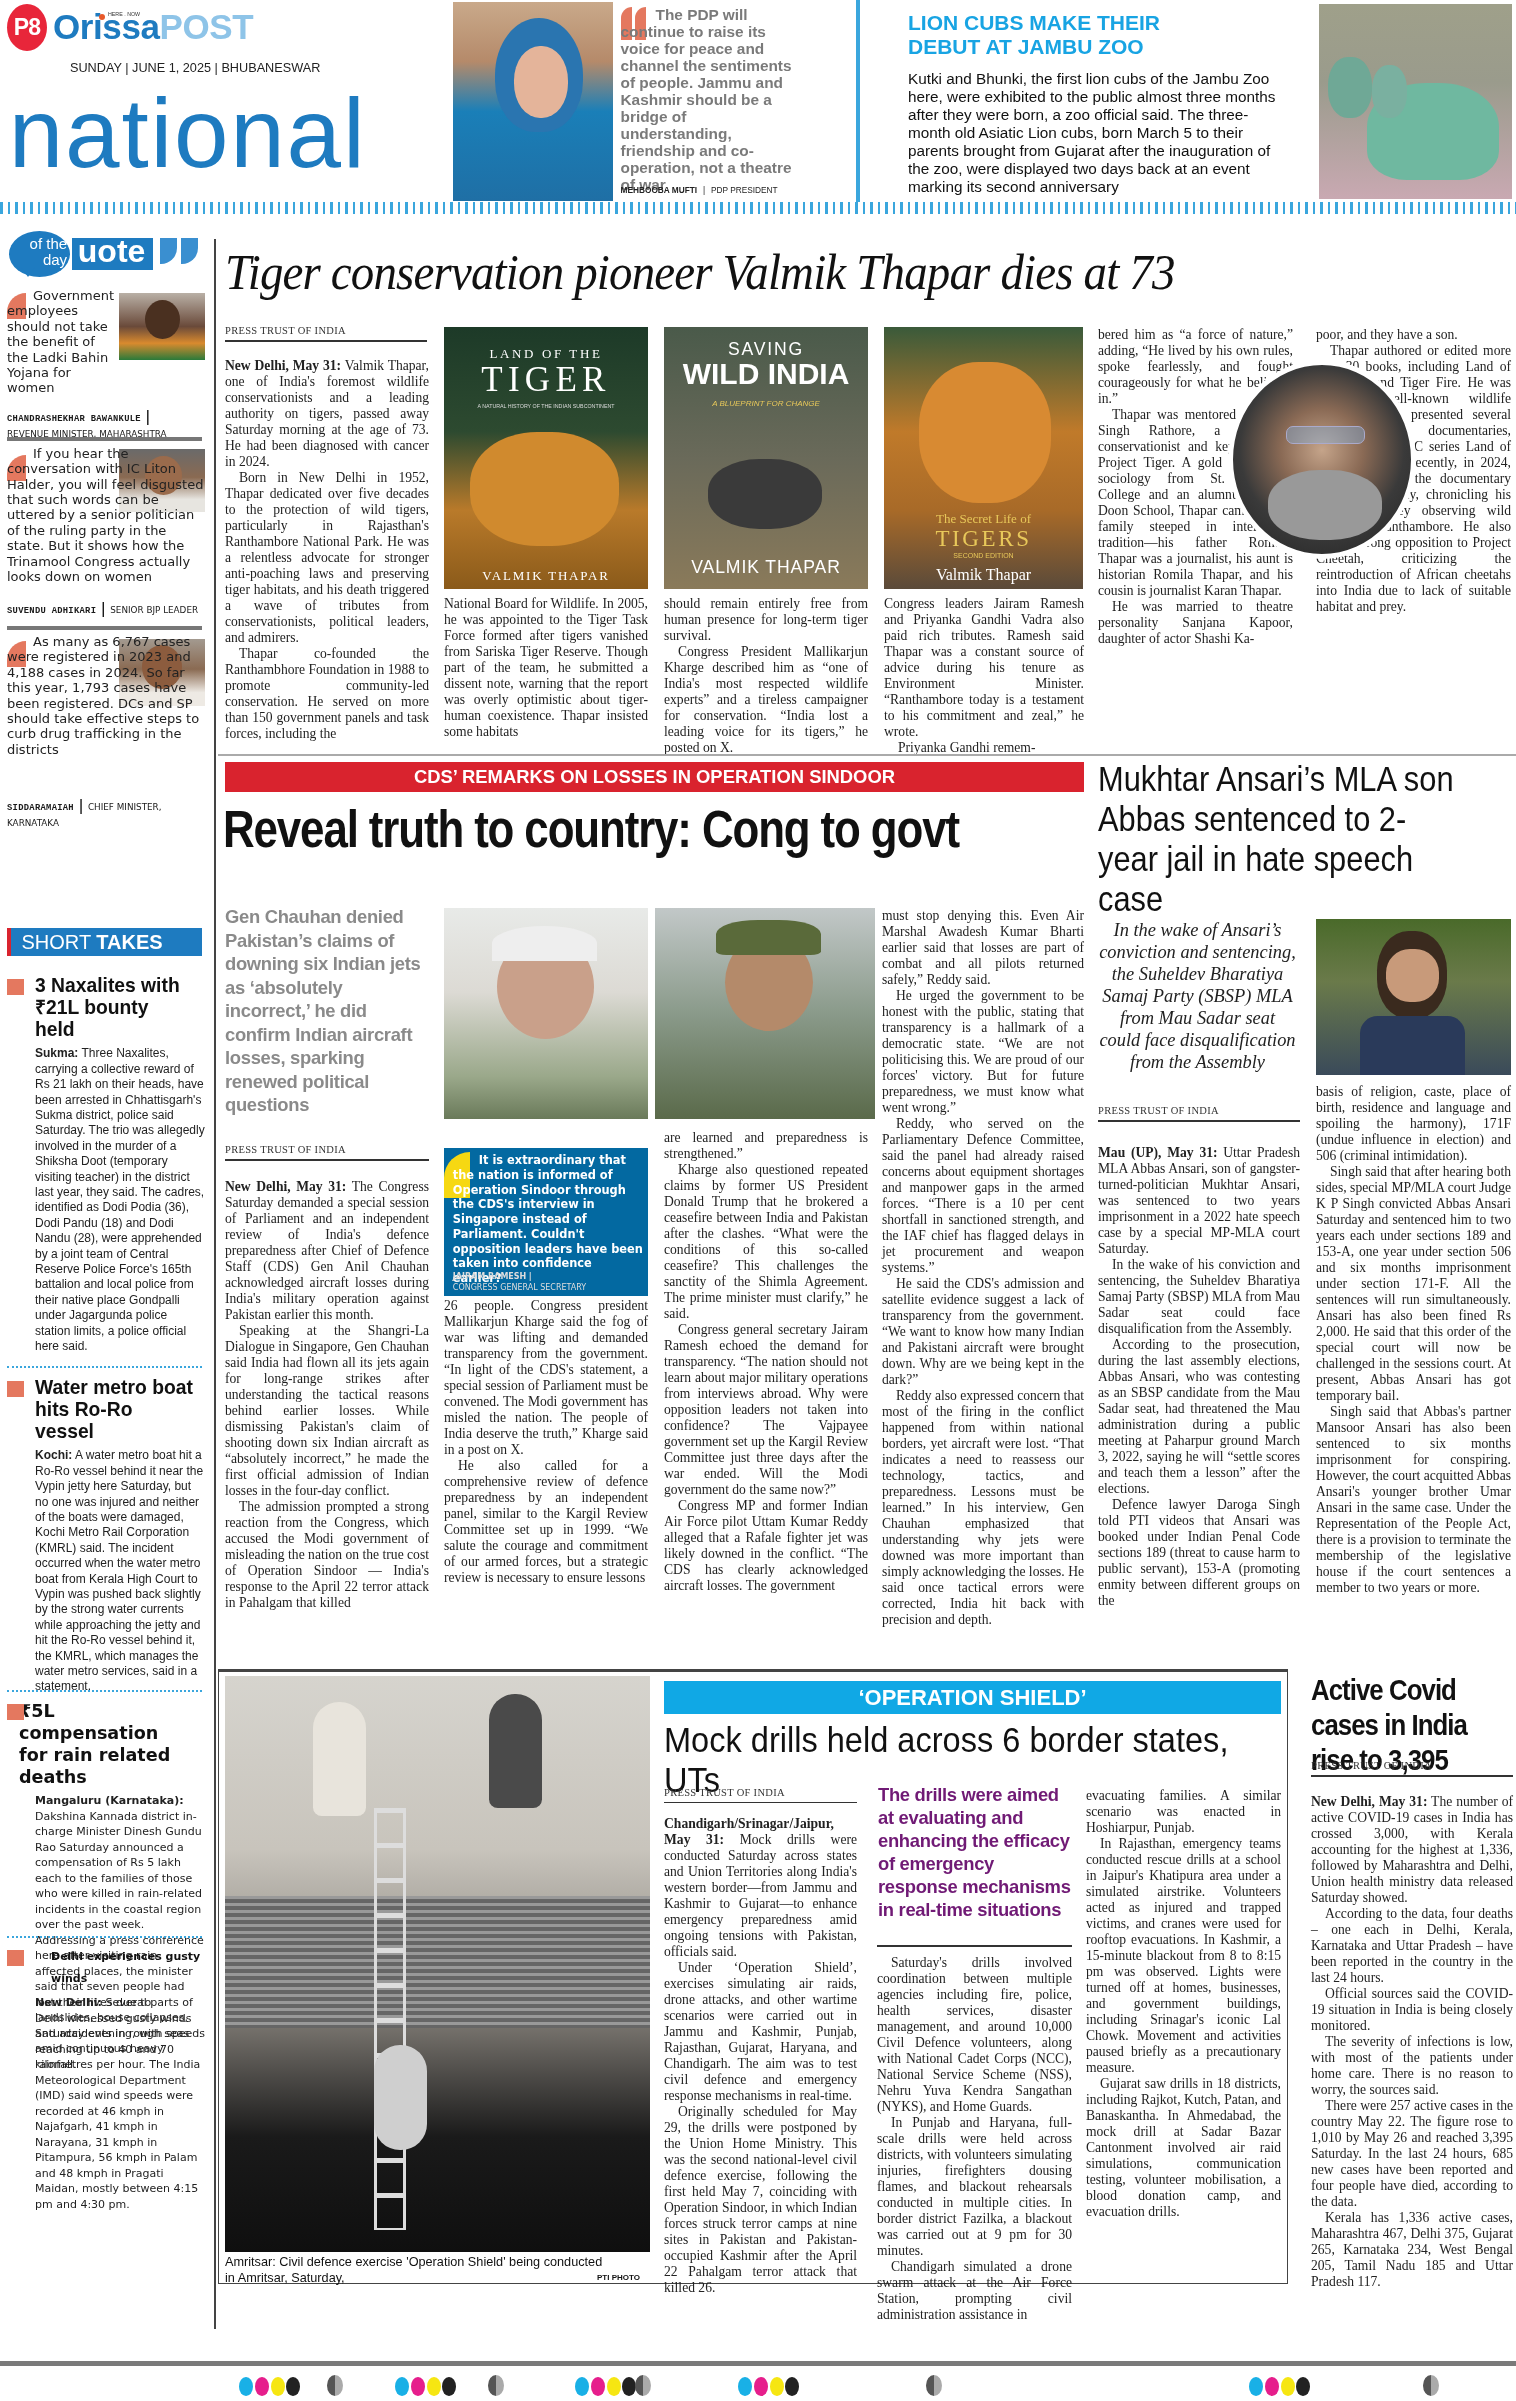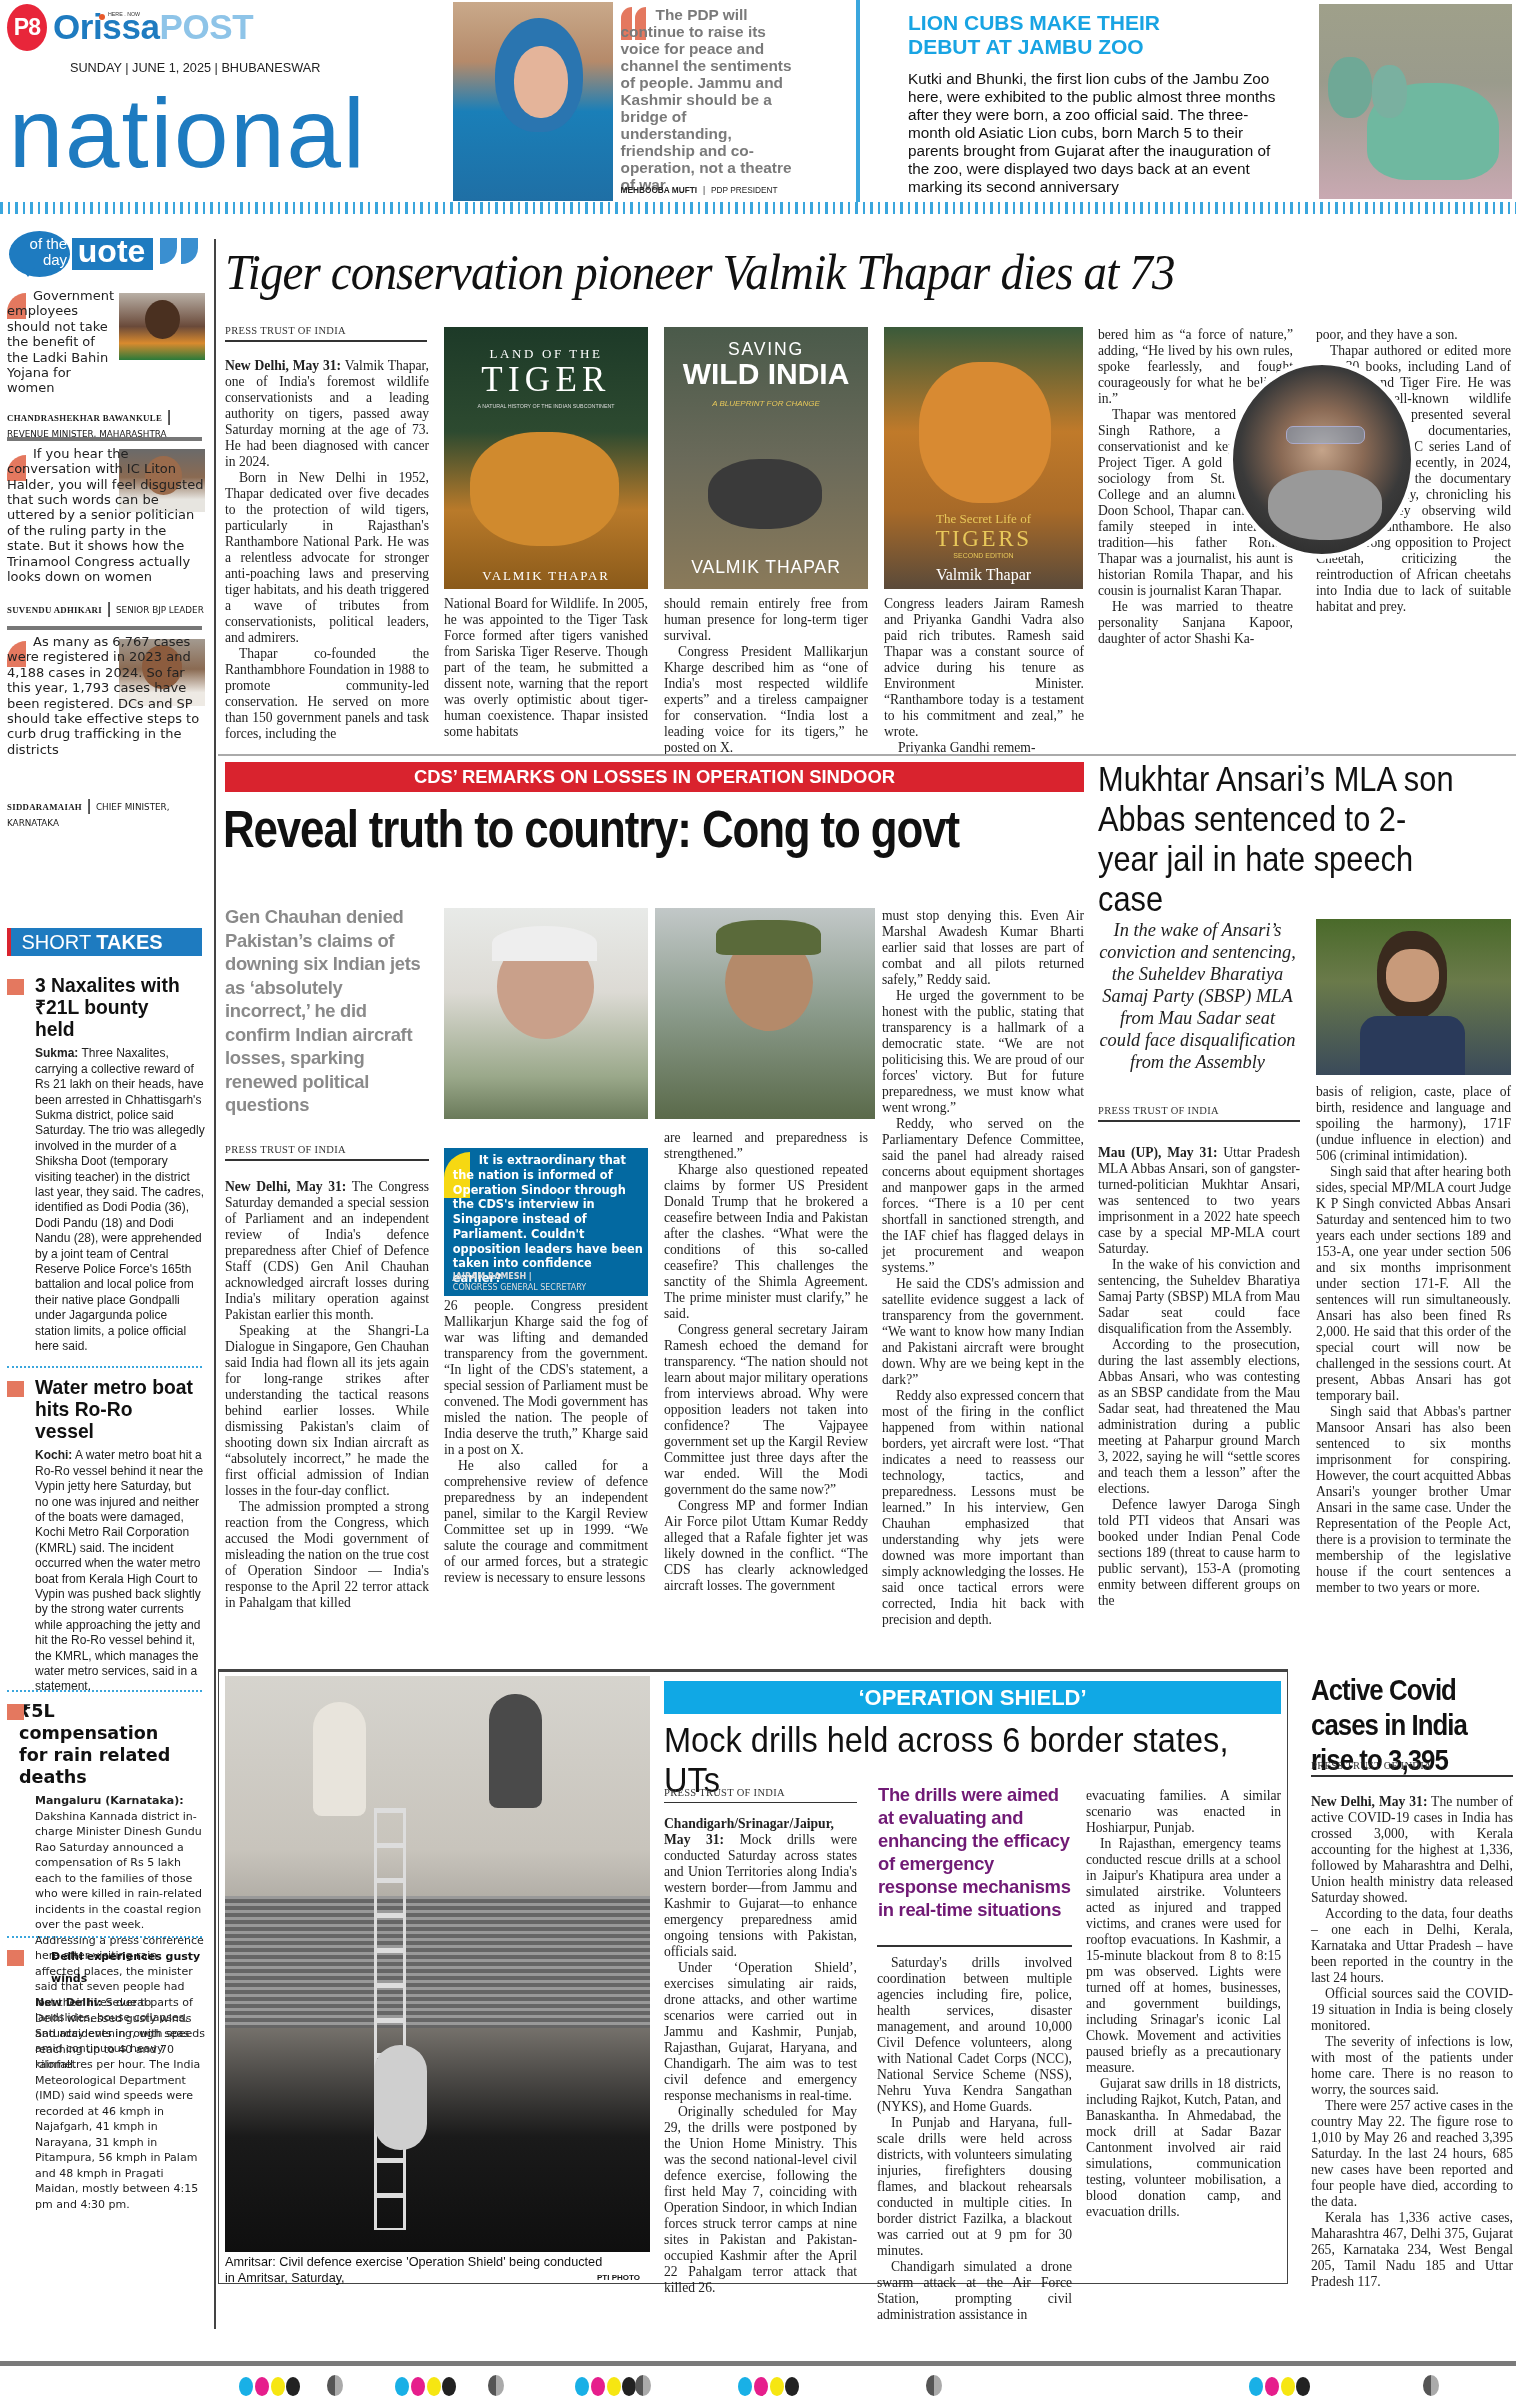--- a/index.html
+++ b/index.html
@@ -14,21 +14,21 @@
 .body-text p.first{text-indent:0}
 .dateline{font-weight:bold}
 .credit{font-family:"Liberation Serif",serif;font-size:10.5px;color:#333;border-bottom:2.6px solid #333;padding-bottom:3.5px;letter-spacing:0.3px}
 .photo{background:#777;overflow:hidden}
 .stripe{height:12.3px;background:repeating-linear-gradient(90deg,#3aa6dd 0 2.6px,#fff 2.6px 8px,#3aa6dd 8px 9.7px,#fff 9.7px 15px)}
 .st-title{font-family:"Liberation Sans",sans-serif;font-weight:bold;font-size:19.3px;line-height:22px;color:#111}
 .st-body{font-family:"Liberation Sans",sans-serif;font-size:12px;line-height:15.4px;color:#222}
 .st-bullet{width:16.7px;height:16.7px;background:#e4785f}
 .dots{border-top:2.6px dotted #3aa6dd}
 .qd-text{font-family:"DejaVu Sans",sans-serif;font-size:13px;line-height:15.4px;color:#222}
-.qd-name{font-family:Liberation Serif, serif;font-size:8.8px;font-weight:bold;letter-spacing:0.3px}
+.qd-name{font-family:Liberation Mono, monospace;font-size:8.8px;font-weight:bold;letter-spacing:0.3px}
 .qd-role{font-family:"DejaVu Sans",sans-serif;font-size:8.8px}
 .qmark{width:19.3px;height:26px;background:#e4785f;border-radius:19.3px 0 0 0}
 .reg{width:14px;height:19.3px;border-radius:50%}
 </style>
 </head>
 <body>
 
 <div class="abs" style="left:0;top:0;width:668px;height:204px">
   <div class="abs" style="left:7px;top:3.5px;width:40px;height:47px;border-radius:50%;background:#e8263a;color:#fff;font-family:'Liberation Sans',sans-serif;font-weight:bold;font-size:23px;line-height:47px;text-align:center;letter-spacing:-0.9px">
     <span>P8</span>

